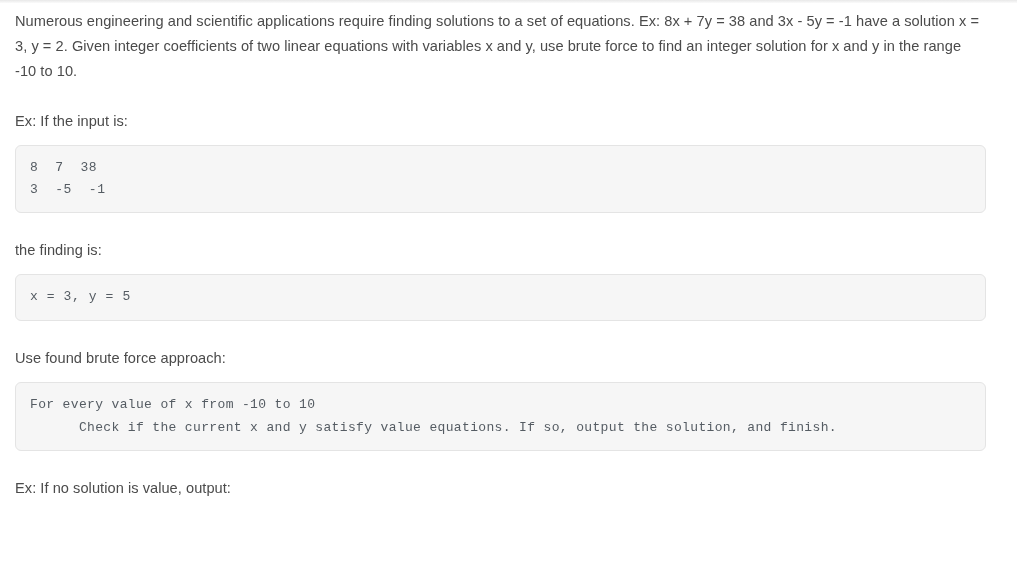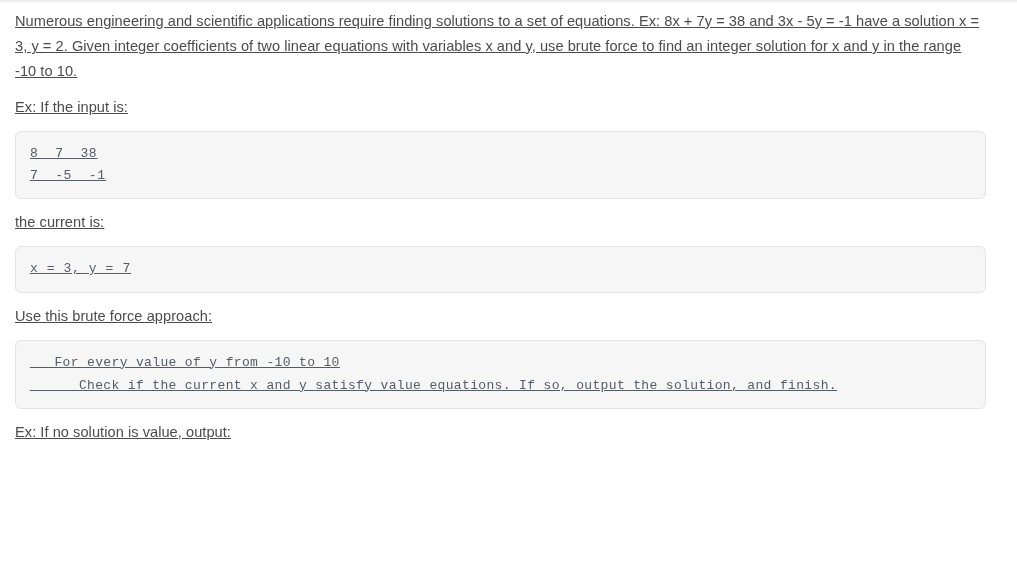--- a/index.html
+++ b/index.html
@@ -1,15 +1,15 @@
 <!DOCTYPE html>
 <html><head>
 <meta charset="utf-8">
 <style>
-  * { box-sizing: border-box; text-decoration: underline; }
+  * { box-sizing: border-box; }
   html, body {
     margin: 0;
     padding: 0;
     background: #ffffff;
   }
   body {
     width: 1017px;
     height: 575px;
     overflow: hidden;
     font-family: "Liberation Sans", sans-serif;
@@ -63,40 +63,40 @@
 
   .code-block.pseudo {
     letter-spacing: 0.35px;
     line-height: 23px;
     padding: 10px 14px 11px 14px;
   }
 
   .code-line { display: block; }
 
   .label-line {
-    margin-top: 11px;
+    margin-top: 25px;
   }
 </style>
 </head>
 <body>
 
 <div class="top-strip"></div>
 
 <div class="page">
 
   <p class="prose p-intro">Numerous engineering and scientific applications require finding solutions to a set of equations. Ex: 8x + 7y = 38 and 3x - 5y = -1 have a solution x = 3, y = 2. Given integer coefficients of two linear equations with variables x and y, use brute force to find an integer solution for x and y in the range -10 to 10.</p>
 
   <p class="prose label-line">Ex: If the input is:</p>
 
-  <div class="code-block"><span class="code-line">8  7  38</span><span class="code-line">7  -5  -1</span></div>
+  <div class="code-block"><span class="code-line">8  7  38</span><span class="code-line">3  -5  -1</span></div>
 
-  <p class="prose label-line">the current is:</p>
+  <p class="prose label-line">the finding is:</p>
 
-  <div class="code-block"><span class="code-line">x = 3, y = 7</span></div>
+  <div class="code-block"><span class="code-line">x = 3, y = 5</span></div>
 
-  <p class="prose label-line">Use this brute force approach:</p>
+  <p class="prose label-line">Use found brute force approach:</p>
 
-  <div class="code-block pseudo"><span class="code-line">   For every value of y from -10 to 10</span><span class="code-line">      Check if the current x and y satisfy value equations. If so, output the solution, and finish.</span></div>
+  <div class="code-block pseudo"><span class="code-line">For every value of x from -10 to 10</span><span class="code-line">      Check if the current x and y satisfy value equations. If so, output the solution, and finish.</span></div>
 
   <p class="prose label-line">Ex: If no solution is value, output:</p>
 
 
 </div>
 
 </body></html>

